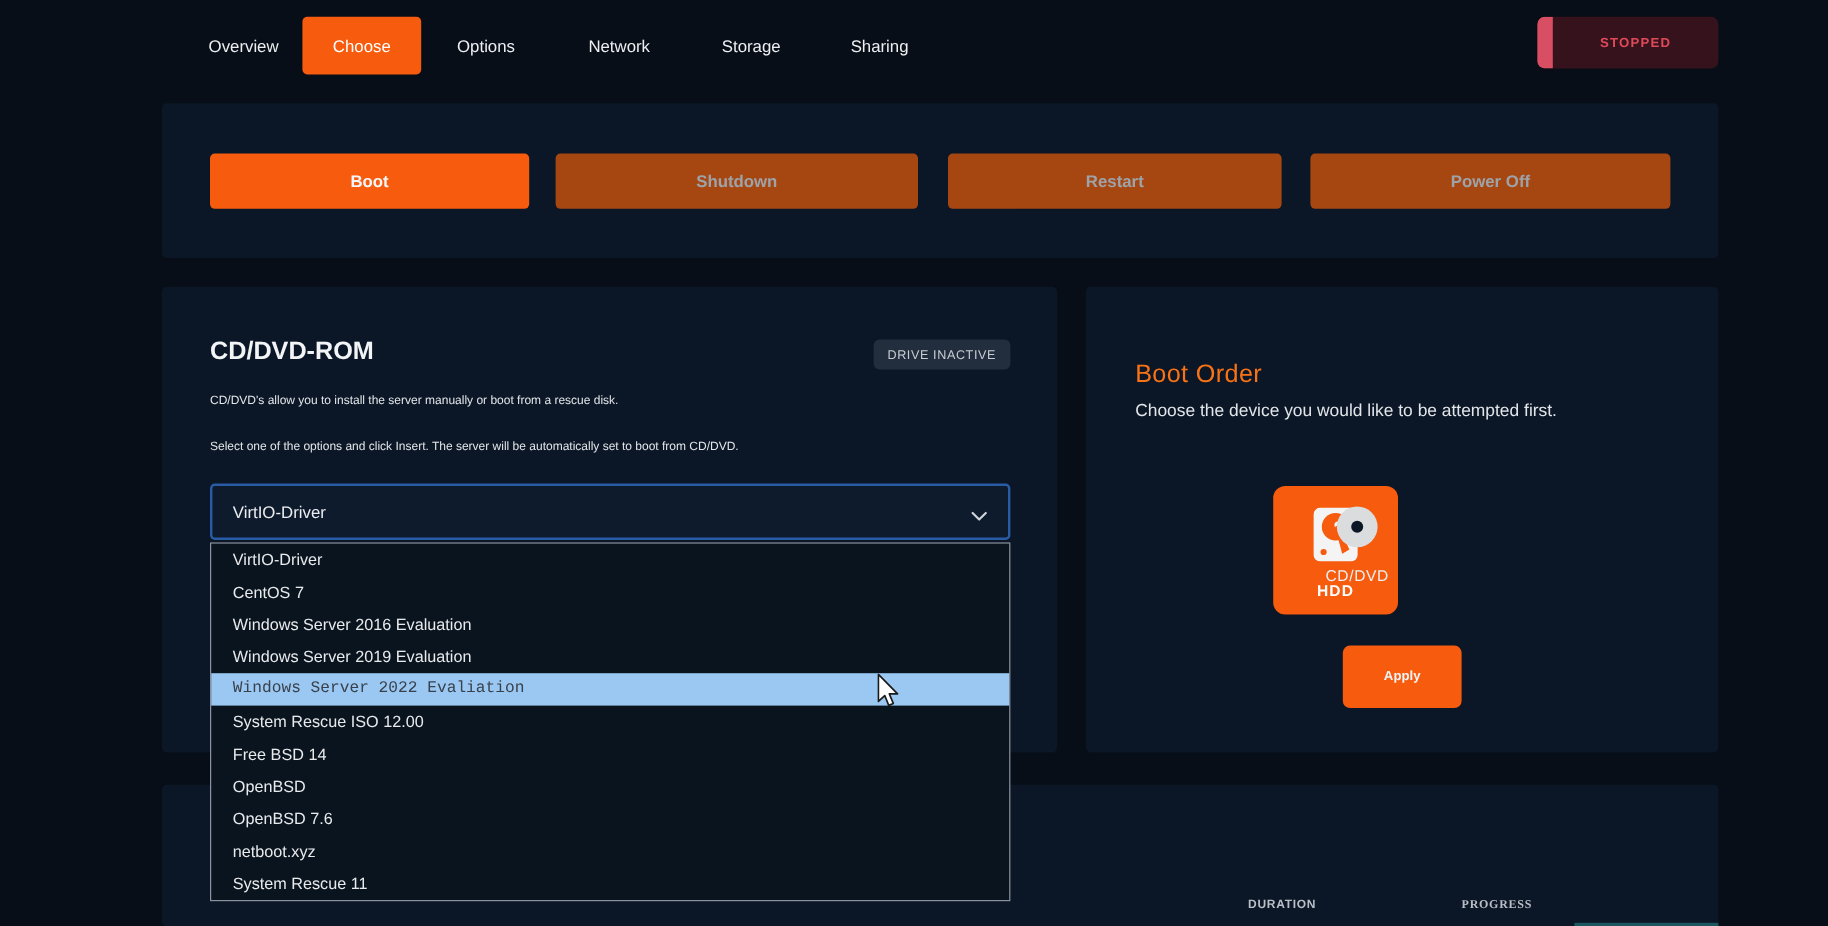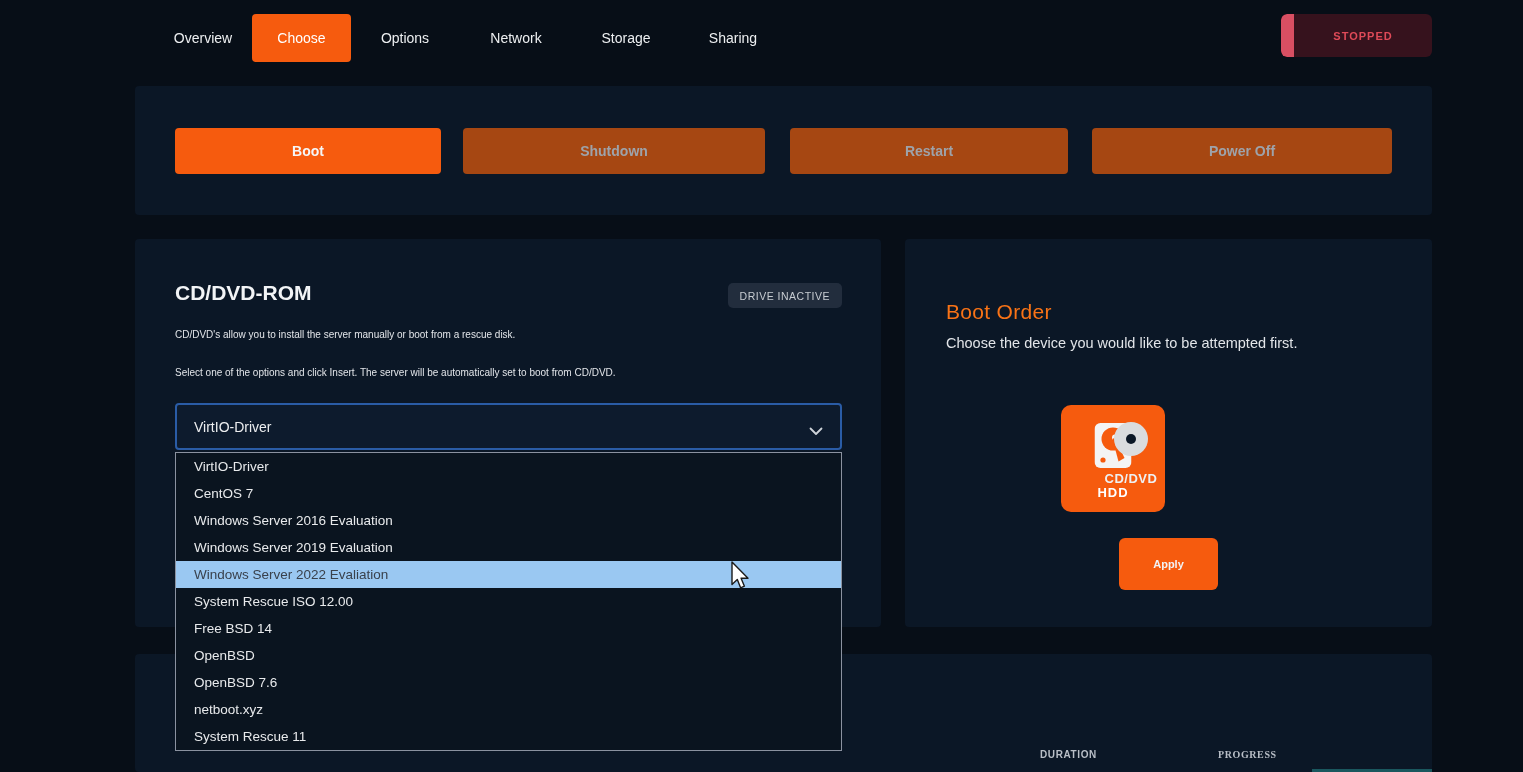--- a/index.html
+++ b/index.html
@@ -86,41 +86,41 @@
 
   
   .iso-dropdown {
     position: absolute; left: 175px; top: 452px; width: 667px;
     background: #0a141f; border: 1px solid #8b92a0; z-index: 50;
   }
   .iso-option {
     height: 27px; line-height: 27px; padding-left: 18px;
     font-size: 13.5px; color: #e8eaec; cursor: default; white-space: nowrap;
   }
-  .iso-option.highlighted { background: #9ac8f2; color: #39414c; }
+  .iso-option.highlighted { background: #9ac8f2; color: #39414c; font-family: Liberation Mono, monospace; }
 
   
   .bo-title {
     position: absolute; left: 41px; top: 42px;
     font-size: 21px; font-weight: normal; color: #f97316; letter-spacing: 0.3px; margin-top: 19px;
   }
   .bo-subtitle { position: absolute; left: 41px; top: 96px; font-size: 14.5px; color: #e2e5e9; }
 
   .device-hdd {
     position: absolute; left: 156px; top: 166px; width: 104px; height: 107px;
     background: #f65b0e; border-radius: 10px; cursor: pointer;
   }
   .device-hdd .hdd-svg { position: absolute; left: 50%; top: 18px; transform: translateX(-50%); }
   .device-hdd .device-label {
     position: absolute; left: 0; right: 0; bottom: 12px; text-align: center;
     color: #ffffff; font-size: 13px; font-weight: bold; letter-spacing: 1px;
   }
   .device-cddvd { position: absolute; left: 178px; top: 182px; width: 96px; text-align: center; cursor: pointer; }
   .device-cddvd .device-label {
-    margin-top: 10px; color: #eef0f2; font-size: 13px; font-weight: bold; letter-spacing: 0.5px;
+    margin-top: 10px; color: #eef0f2; font-size: 13px; font-weight: normal; letter-spacing: 0.5px;
   }
 
   .apply-btn {
     position: absolute; left: 214px; top: 299px; width: 99px; height: 52px;
     background: #f65b0e; border: none; border-radius: 6px; cursor: pointer;
     color: #f2f3f5; font-size: 11px; font-weight: bold;
     font-family: "Liberation Sans", sans-serif;
   }
 
   

